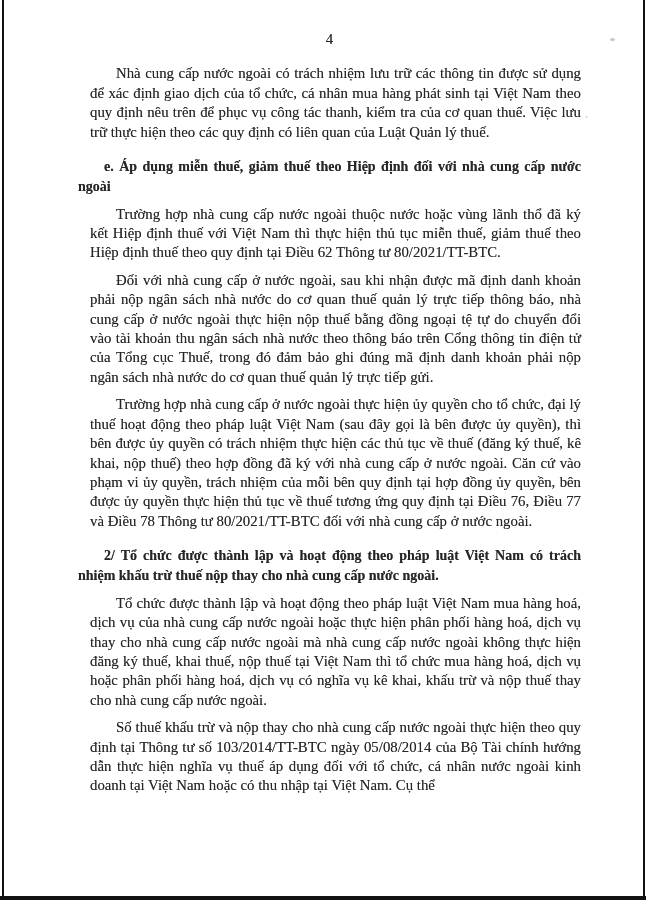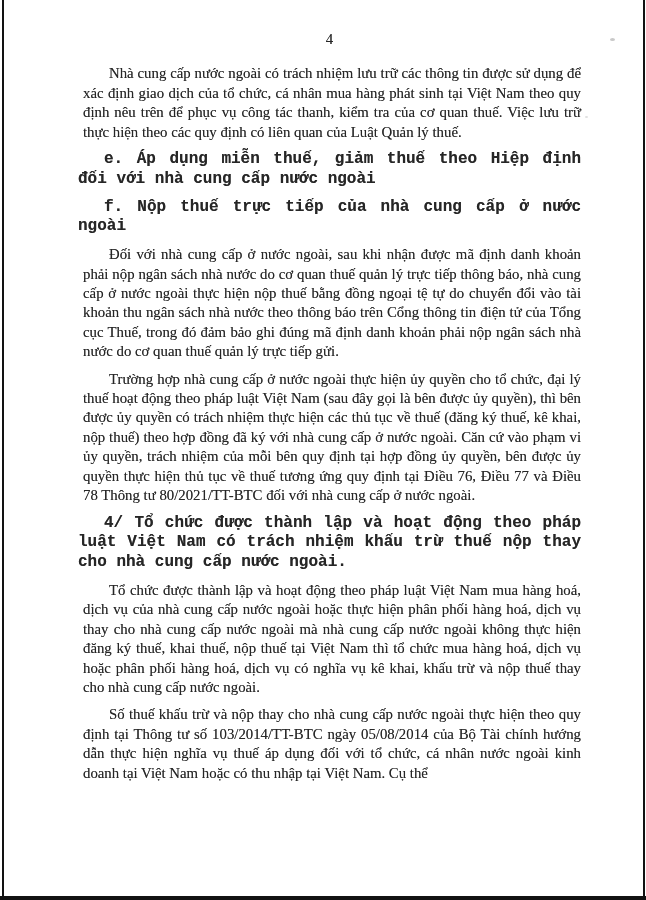--- a/index.html
+++ b/index.html
@@ -50,34 +50,33 @@
     line-height: 19.4px;
     text-align: justify;
     text-shadow: 0 0 0.5px rgba(45,45,45,0.55);
   }
   .page-number {
     text-align: center;
     margin: 0;
     text-indent: 0;
   }
   .para {
-    margin: 8px 0 0 5px;
+    margin: 8px 0 0 12px;
     text-indent: 26px;
   }
   .para-first {
     margin-top: 15px;
   }
   .heading {
-    margin: 8px 0 0 0;
+    margin: 15px 0 0 0;
     font-weight: bold;
-    font-size: 16px;
+    font-size: 14px;
     line-height: 19.8px;
     text-indent: 26px;
     text-align: justify;
-    font-family: Liberation Mono, monospace;
   }
 </style>
 </head>
 <body>
 
 <div class="page">
 
   <div class="edge-left"></div>
   <div class="edge-right"></div>
   <div class="edge-bottom"></div>
@@ -85,28 +84,28 @@
   <div class="speck speck-2"></div>
 
   <div class="content">
 
     <p class="page-number">4</p>
 
     <p class="para para-first">Nhà cung cấp nước ngoài có trách nhiệm lưu trữ các thông tin được sử dụng để xác định giao dịch của tổ chức, cá nhân mua hàng phát sinh tại Việt Nam theo quy định nêu trên để phục vụ công tác thanh, kiểm tra của cơ quan thuế. Việc lưu trữ thực hiện theo các quy định có liên quan của Luật Quản lý thuế.</p>
 
     <p class="heading">e. Áp dụng miễn thuế, giảm thuế theo Hiệp định đối với nhà cung cấp nước ngoài</p>
 
+    <p class="para">Trường hợp nhà cung cấp nước ngoài thuộc nước hoặc vùng lãnh thổ đã ký kết Hiệp định thuế với Việt Nam thì thực hiện thủ tục miễn thuế, giảm thuế theo Hiệp định thuế theo quy định tại Điều 62 Thông tư 80/2021/TT-BTC.</p>
 
-    <p class="heading">f. Nộp thuế trực tiếp của nhà cung cấp ở nước ngoài</p>
 
     <p class="para">Đối với nhà cung cấp ở nước ngoài, sau khi nhận được mã định danh khoản phải nộp ngân sách nhà nước do cơ quan thuế quản lý trực tiếp thông báo, nhà cung cấp ở nước ngoài thực hiện nộp thuế bằng đồng ngoại tệ tự do chuyển đổi vào tài khoản thu ngân sách nhà nước theo thông báo trên Cổng thông tin điện tử của Tổng cục Thuế, trong đó đảm bảo ghi đúng mã định danh khoản phải nộp ngân sách nhà nước do cơ quan thuế quản lý trực tiếp gửi.</p>
 
 
     <p class="para">Trường hợp nhà cung cấp ở nước ngoài thực hiện ủy quyền cho tổ chức, đại lý thuế hoạt động theo pháp luật Việt Nam (sau đây gọi là bên được ủy quyền), thì bên được ủy quyền có trách nhiệm thực hiện các thủ tục về thuế (đăng ký thuế, kê khai, nộp thuế) theo hợp đồng đã ký với nhà cung cấp ở nước ngoài. Căn cứ vào phạm vi ủy quyền, trách nhiệm của mỗi bên quy định tại hợp đồng ủy quyền, bên được ủy quyền thực hiện thủ tục về thuế tương ứng quy định tại Điều 76, Điều 77 và Điều 78 Thông tư 80/2021/TT-BTC đối với nhà cung cấp ở nước ngoài.</p>
 
-    <p class="heading">4/ Tổ chức được thành lập và hoạt động theo pháp luật Việt Nam có trách nhiệm khấu trừ thuế nộp thay cho nhà cung cấp nước ngoài.</p>
+    <p class="heading">2/ Tổ chức được thành lập và hoạt động theo pháp luật Việt Nam có trách nhiệm khấu trừ thuế nộp thay cho nhà cung cấp nước ngoài.</p>
 
     <p class="para">Tổ chức được thành lập và hoạt động theo pháp luật Việt Nam mua hàng hoá, dịch vụ của nhà cung cấp nước ngoài hoặc thực hiện phân phối hàng hoá, dịch vụ thay cho nhà cung cấp nước ngoài mà nhà cung cấp nước ngoài không thực hiện đăng ký thuế, khai thuế, nộp thuế tại Việt Nam thì tổ chức mua hàng hoá, dịch vụ hoặc phân phối hàng hoá, dịch vụ có nghĩa vụ kê khai, khấu trừ và nộp thuế thay cho nhà cung cấp nước ngoài.</p>
 
     <p class="para">Số thuế khấu trừ và nộp thay cho nhà cung cấp nước ngoài thực hiện theo quy định tại Thông tư số 103/2014/TT-BTC ngày 05/08/2014 của Bộ Tài chính hướng dẫn thực hiện nghĩa vụ thuế áp dụng đối với tổ chức, cá nhân nước ngoài kinh doanh tại Việt Nam hoặc có thu nhập tại Việt Nam. Cụ thể</p>
 
   </div>
 </div>
 
 </body></html>

